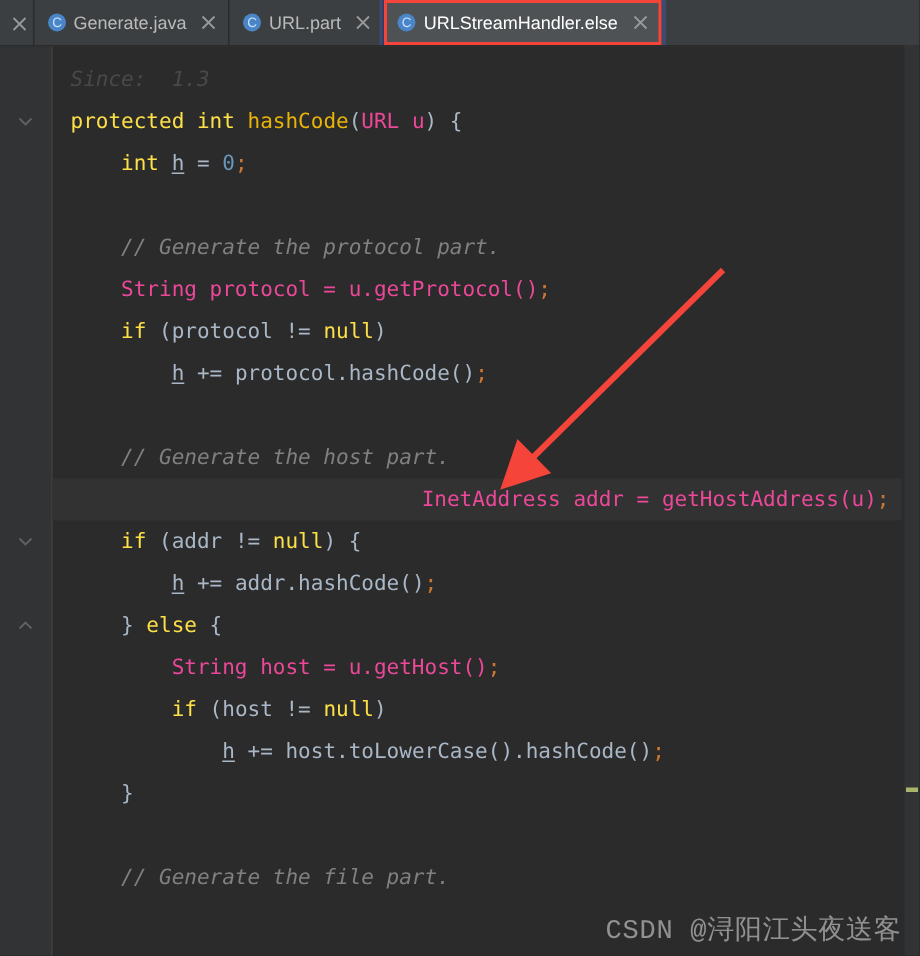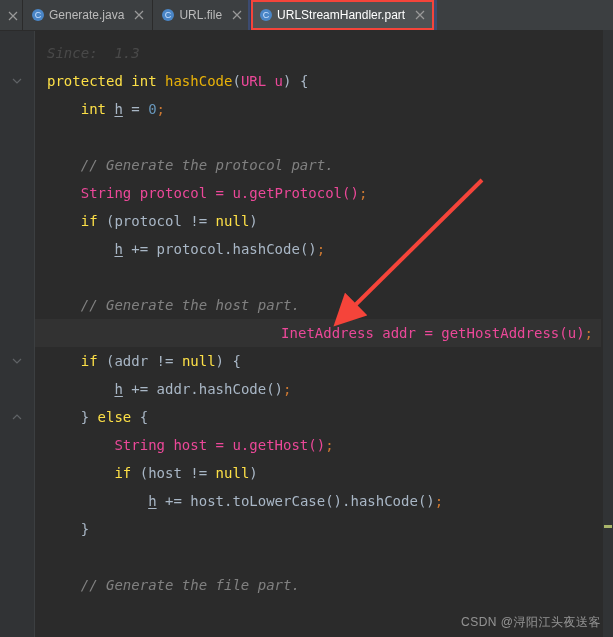--- a/index.html
+++ b/index.html
@@ -109,22 +109,22 @@
     border-left:1px solid #2b2b2b;
   }
   .right-stripe .mark {
     position:absolute; left:1px; width:8px; height:3px; background:#a9b56a;
   }
 
   
   .watermark {
     position:absolute;
     right: 12px; bottom: 6px;
-    font-family: Liberation Sans, sans-serif;
-    font-size: 12px;
+    font-family: Liberation Mono, monospace;
+    font-size: 18px;
     color: rgba(230,230,230,.55);
     letter-spacing: .5px;
     pointer-events:none;
   }
 
   
   .arrow {
     position:absolute;
     pointer-events:none;
   }
@@ -155,35 +155,35 @@
         </svg>
       </span>
     </div>
     <div class="tab">
       <span class="file-icon">
         <svg viewBox="0 0 14 14">
           <circle cx="7" cy="7" r="6" fill="#4a86c7"></circle>
           <text x="7" y="10" text-anchor="middle" font-size="9" font-family="sans-serif" fill="#c9e0ff">C</text>
         </svg>
       </span>
-      <span>URL.file</span>
+      <span>URL.part</span>
       <span class="close">
         <svg viewBox="0 0 10 10">
           <path d="M1 1 L9 9 M9 1 L1 9" stroke="currentColor" stroke-width="1.2"></path>
         </svg>
       </span>
     </div>
     <div class="tab selected highlight-box">
       <span class="file-icon">
         <svg viewBox="0 0 14 14">
           <circle cx="7" cy="7" r="6" fill="#4a86c7"></circle>
           <text x="7" y="10" text-anchor="middle" font-size="9" font-family="sans-serif" fill="#c9e0ff">C</text>
         </svg>
       </span>
-      <span>URLStreamHandler.part</span>
+      <span>URLStreamHandler.else</span>
       <span class="close">
         <svg viewBox="0 0 10 10">
           <path d="M1 1 L9 9 M9 1 L1 9" stroke="currentColor" stroke-width="1.2"></path>
         </svg>
       </span>
     </div>
   </div>
 
 <div class="editor-wrap">
   <div class="gutter">

